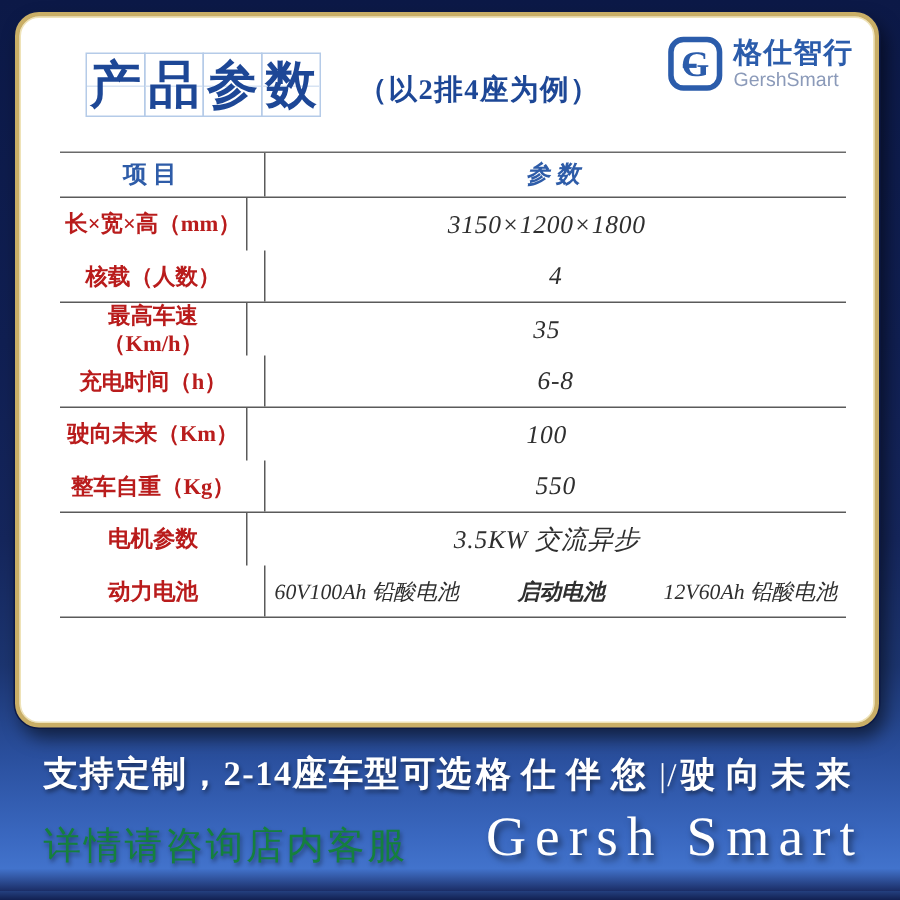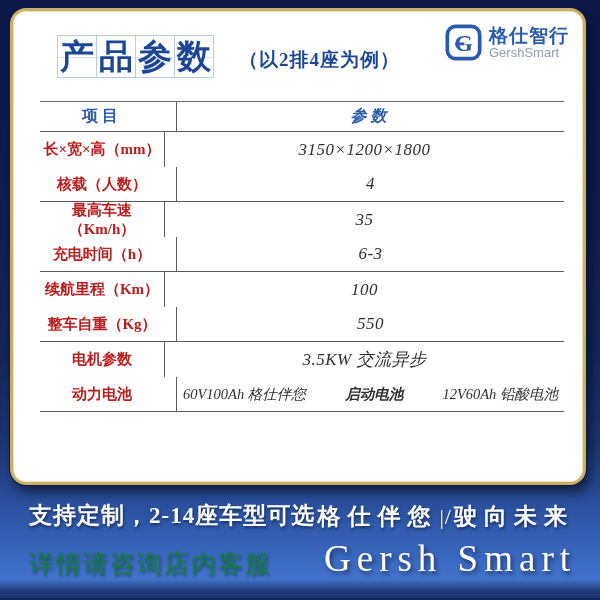--- a/index.html
+++ b/index.html
@@ -140,40 +140,40 @@
       <div class="tlabel">核载（人数）</div>
       <div class="tvalue">4</div>
     </div>
 
     <div class="trow">
       <div class="tlabel">最高车速（Km/h）</div>
       <div class="tvalue">35</div>
     </div>
     <div class="trow sep">
       <div class="tlabel">充电时间（h）</div>
-      <div class="tvalue">6-3</div>
+      <div class="tvalue">6-8</div>
     </div>
 
     <div class="trow">
-      <div class="tlabel">续航里程（Km）</div>
+      <div class="tlabel">驶向未来（Km）</div>
       <div class="tvalue">100</div>
     </div>
     <div class="trow sep">
       <div class="tlabel">整车自重（Kg）</div>
       <div class="tvalue">550</div>
     </div>
 
     <div class="trow">
       <div class="tlabel">电机参数</div>
       <div class="tvalue">3.5KW 交流异步</div>
     </div>
     <div class="trow sep">
       <div class="tlabel">动力电池</div>
       <div class="tvalue split">
-        <span>60V100Ah 格仕伴您</span>
+        <span>60V100Ah 铅酸电池</span>
         <span class="bold">启动电池</span>
         <span>12V60Ah 铅酸电池</span>
       </div>
     </div>
 
   </div>
 </div>
 
 <div class="footer-left1">支持定制，2-14座车型可选</div>
 <div class="footer-left2">详情请咨询店内客服</div>

